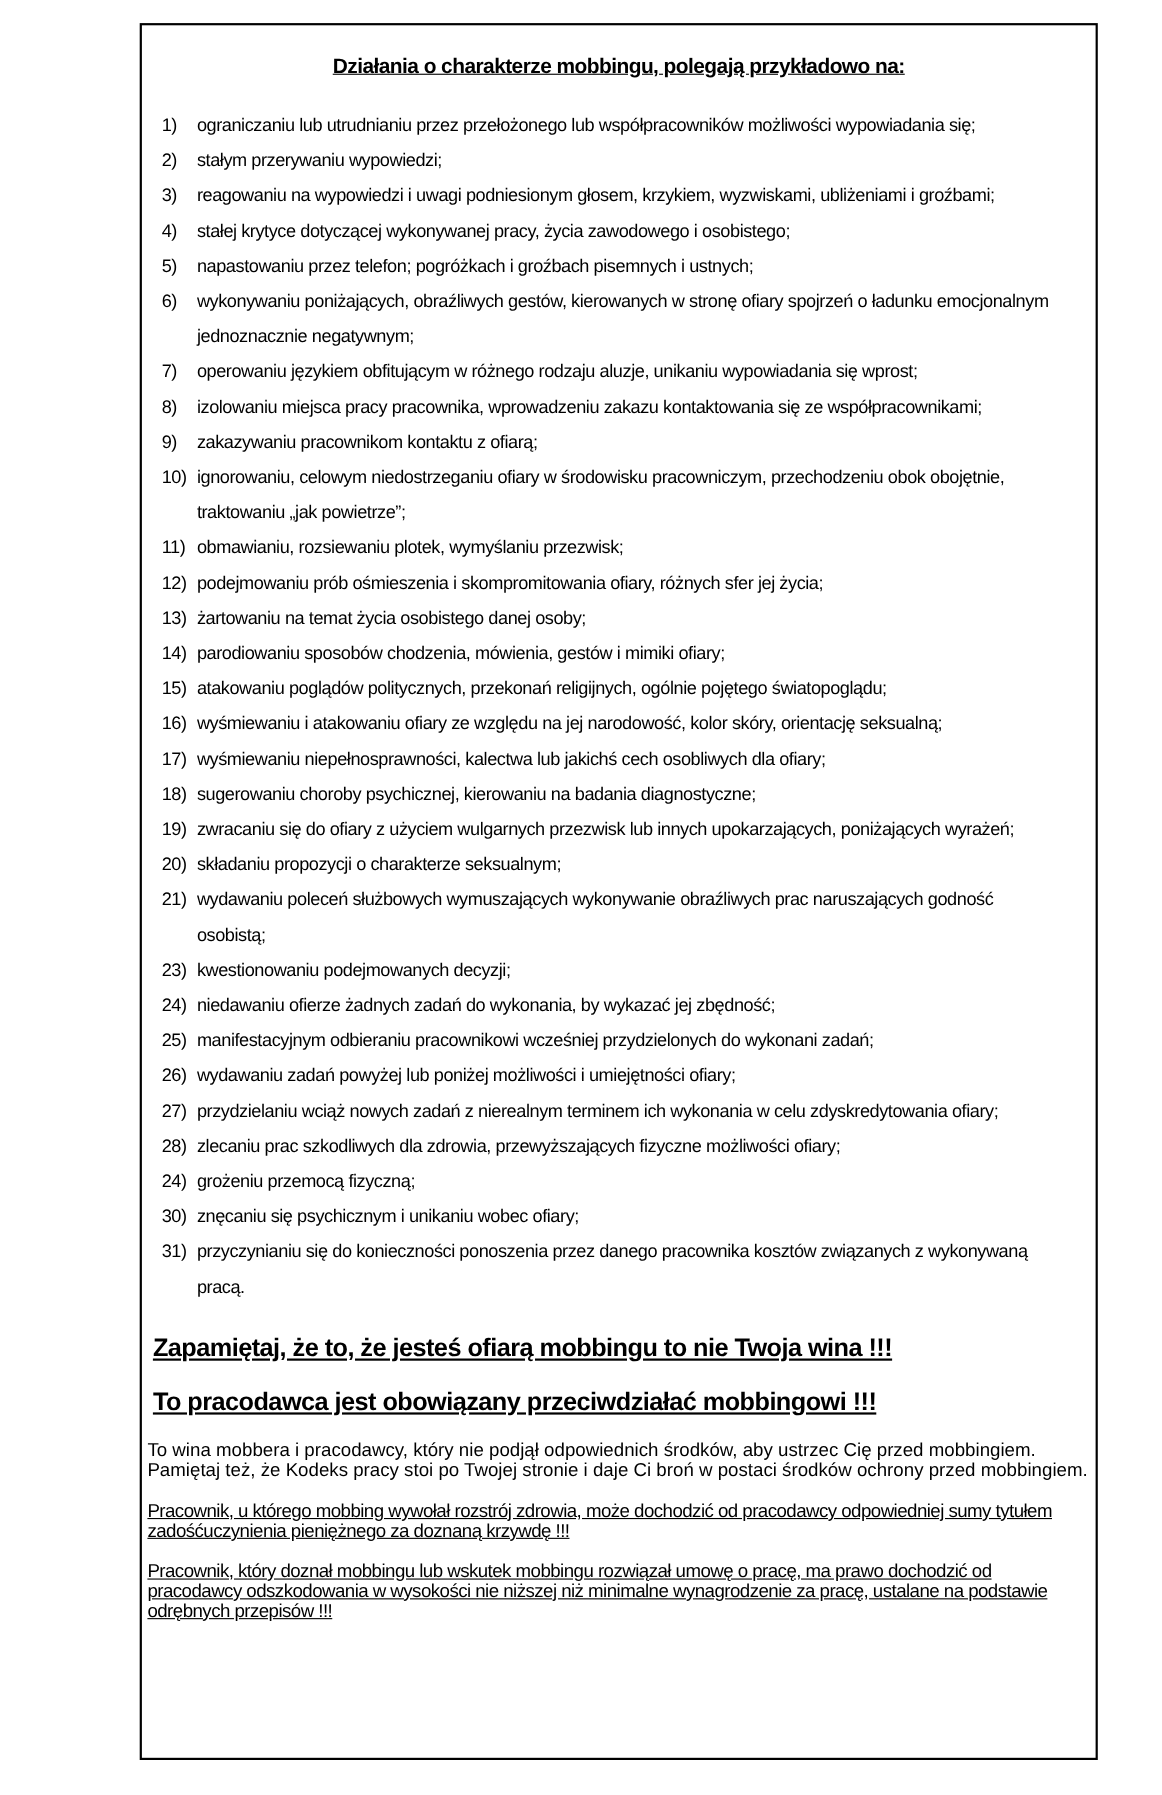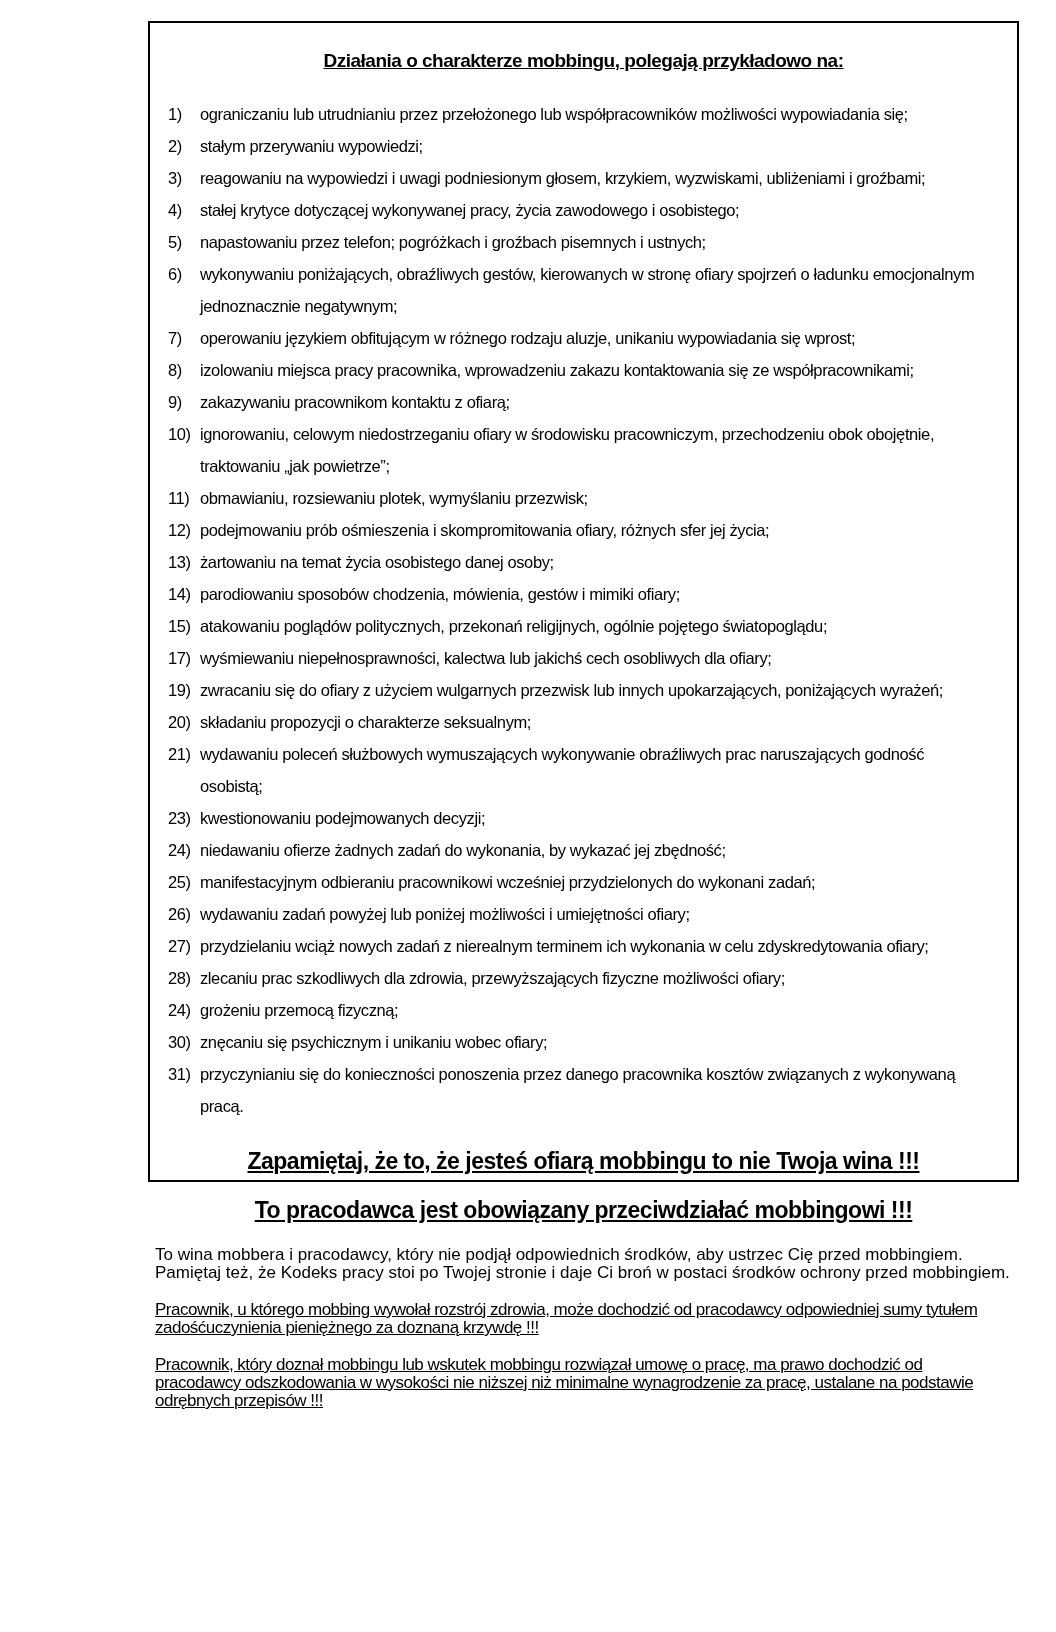--- a/index.html
+++ b/index.html
@@ -11,24 +11,24 @@
   }
   .canvas {
     position: relative;
     width: 1056px;
     height: 1632px;
     background: #ffffff;
     overflow: hidden;
   }
   .sheet {
     position: absolute;
-    left: 148px;
+    left: 127px;
     top: 21px;
     width: 871px;
-    height: 1161px;
+    height: 1579px;
     border: 2px solid #000000;
     box-sizing: border-box;
     background: #ffffff;
   }
   .doc-title {
     margin-top: 27px;
     text-align: center;
     font-size: 19px;
     font-weight: bold;
     letter-spacing: -0.5px;
@@ -45,21 +45,20 @@
     line-height: 32px;
   }
   .item .num {
     flex: 0 0 32px;
     white-space: nowrap;
   }
   .item .txt {
     flex: 1 1 auto;
   }
   .headline {
-    text-align: center;
     font-size: 23px;
     font-weight: bold;
     letter-spacing: -0.5px;
     text-decoration: underline;
     margin: 0 10px;
   }
   .headline.first { margin-top: 26px; }
   .headline.second { margin-top: 22px; }
   .paragraphs {
     margin: 22px 5px 0 5px;
@@ -137,22 +136,30 @@
         </div>
         <div class="item">
           <span class="num">14)</span>
           <span class="txt">parodiowaniu sposobów chodzenia, mówienia, gestów i mimiki ofiary;</span>
         </div>
         <div class="item">
           <span class="num">15)</span>
           <span class="txt">atakowaniu poglądów politycznych, przekonań religijnych, ogólnie pojętego światopoglądu;</span>
         </div>
         <div class="item">
+          <span class="num">16)</span>
+          <span class="txt">wyśmiewaniu i atakowaniu ofiary ze względu na jej narodowość, kolor skóry, orientację seksualną;</span>
+        </div>
+        <div class="item">
           <span class="num">17)</span>
           <span class="txt">wyśmiewaniu niepełnosprawności, kalectwa lub jakichś cech osobliwych dla ofiary;</span>
+        </div>
+        <div class="item">
+          <span class="num">18)</span>
+          <span class="txt">sugerowaniu choroby psychicznej, kierowaniu na badania diagnostyczne;</span>
         </div>
         <div class="item">
           <span class="num">19)</span>
           <span class="txt">zwracaniu  się do ofiary z użyciem wulgarnych przezwisk lub  innych upokarzających, poniżających wyrażeń;</span>
         </div>
         <div class="item">
           <span class="num">20)</span>
           <span class="txt">składaniu propozycji o charakterze seksualnym;</span>
         </div>
         <div class="item">

